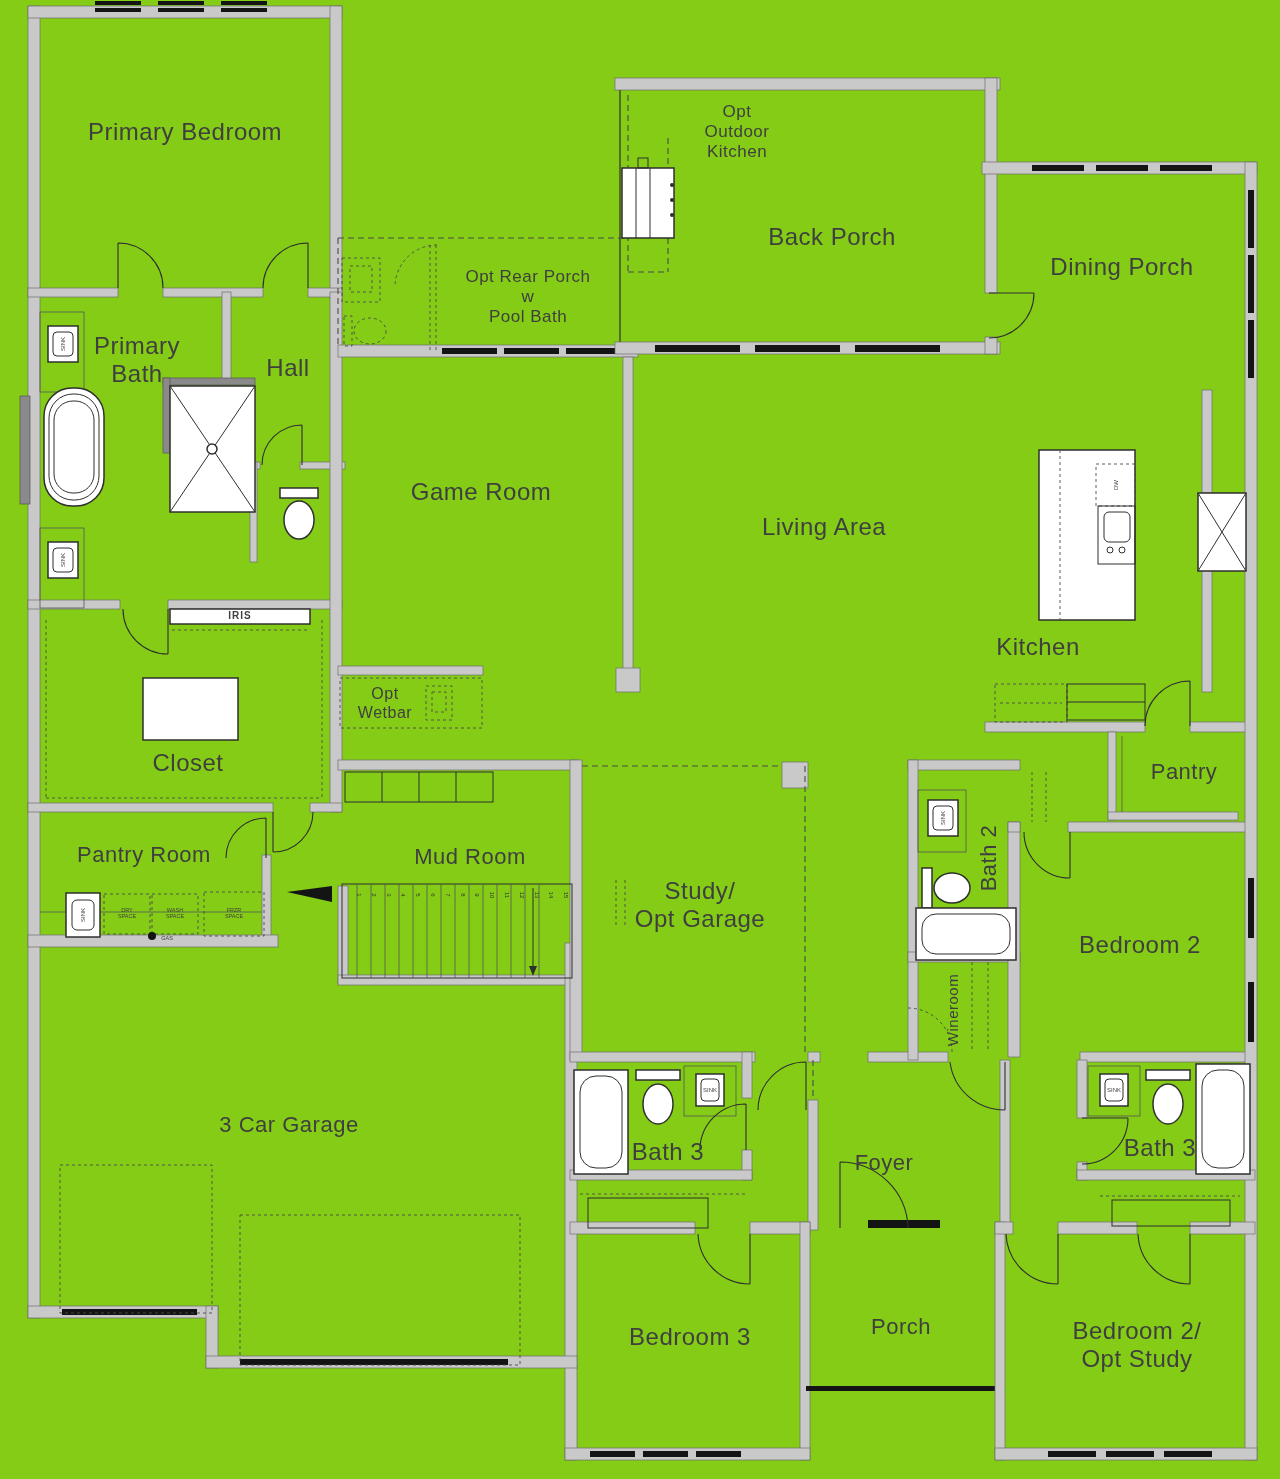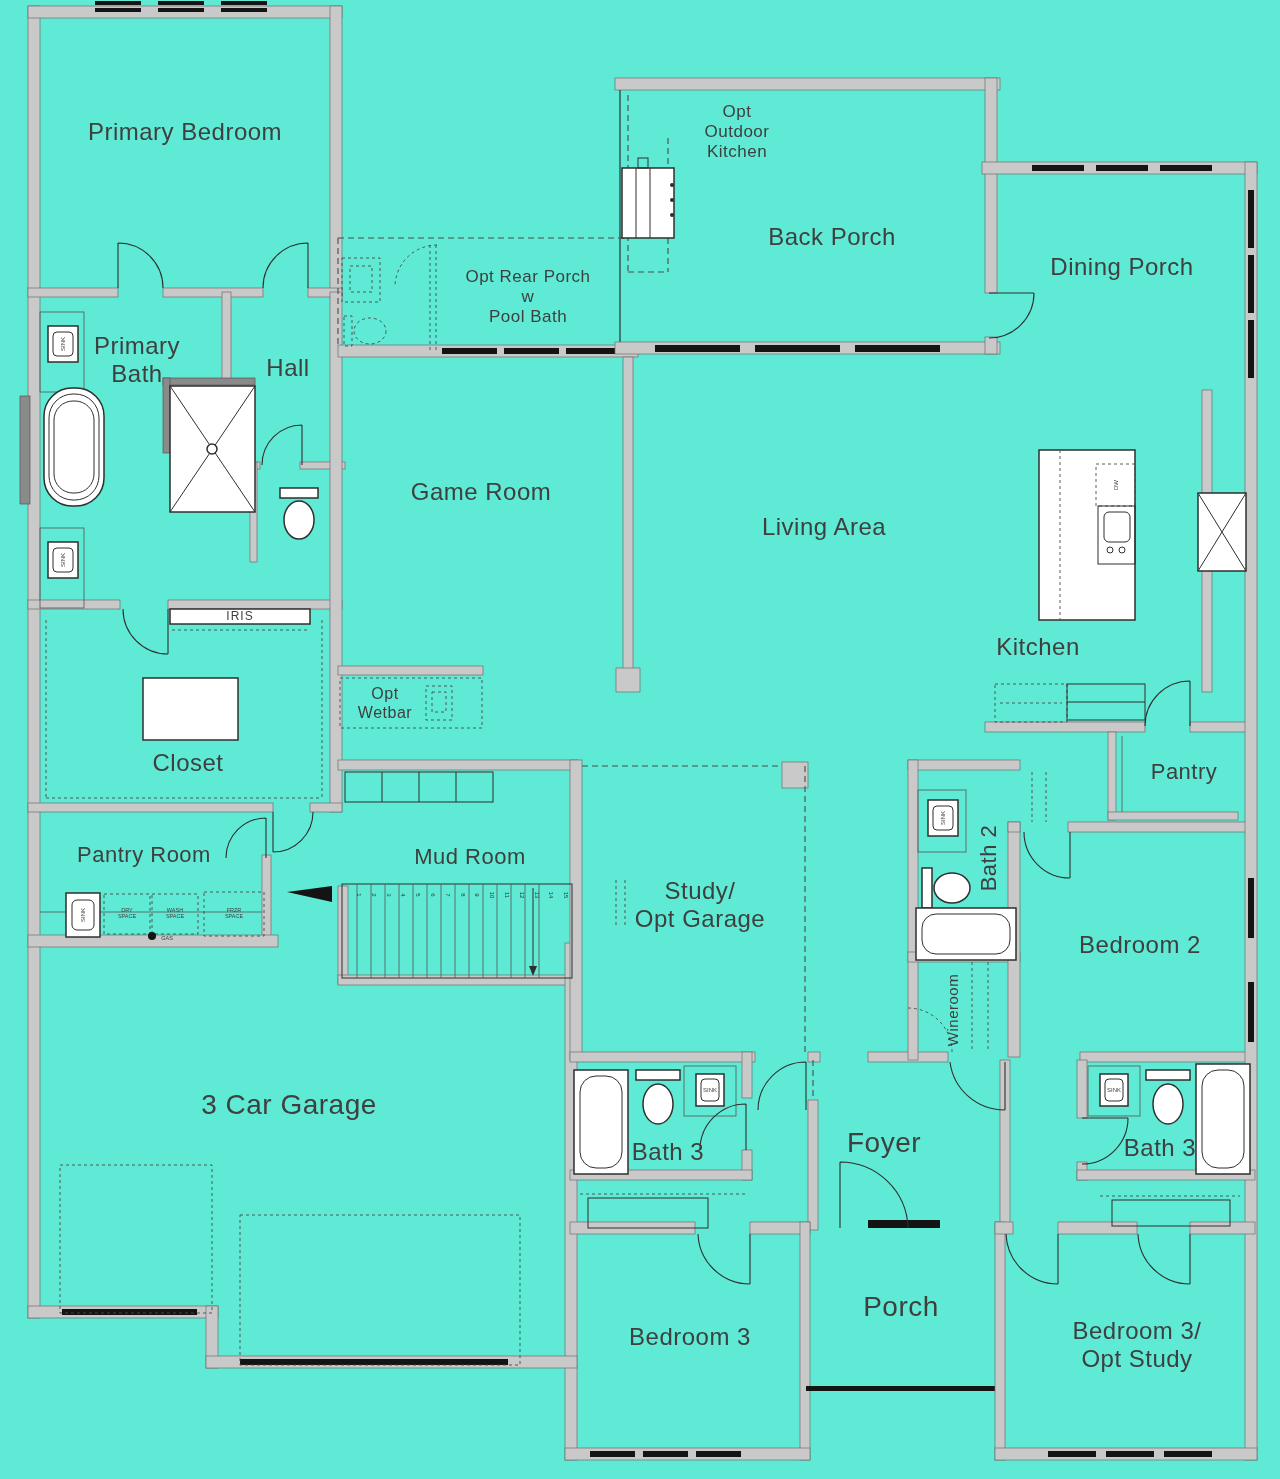--- a/index.html
+++ b/index.html
@@ -1,25 +1,25 @@
 <!DOCTYPE html>
 <html><head>
 <meta charset="utf-8">
 <style>
   html,body{margin:0;padding:0;background:#fff;}
-  #plan{position:relative;width:1280px;height:1479px;background:#5eead4;overflow:hidden;
+  #plan{position:relative;width:1280px;height:1479px;background:#84cc16;overflow:hidden;
         font-family:"Liberation Sans","DejaVu Sans",sans-serif;color:#3f3f3f;}
   #plan svg{position:absolute;left:0;top:0;}
   .lbl{position:absolute;transform:translate(-50%,-50%);white-space:pre-line;text-align:center;
        line-height:1.18;letter-spacing:0.5px;color:#3f3f3f;}
   .lbl.rot{transform:translate(-50%,-50%) rotate(-90deg);}
-  .f24{font-size:24px;} .f26{font-size:28px;} .f22{font-size:22px;}
+  .f24{font-size:24px;} .f26{font-size:22px;margin-top:20px;} .f22{font-size:22px;}
   .f17{font-size:17px;} .f16{font-size:16px;} .f15{font-size:15px;}
   .tiny{font-size:6px;letter-spacing:0;line-height:1.05;}
-  .tiny8{font-size:12px;letter-spacing:1px;}
+  .tiny8{font-size:10px;letter-spacing:1px;font-weight:bold;}
   .tiny5{font-size:5.5px;letter-spacing:0;line-height:1.1;}
   #stair-treads{position:absolute;left:349px;top:889px;width:222px;height:12px;display:flex;}
   #stair-treads span{flex:1;font-size:6px;color:#333;transform:rotate(90deg);text-align:center;}
   .w{fill:#c9c9c9;stroke:#6e6e6e;stroke-width:0.7;}
   .wd{fill:#8a8a8a;stroke:#555;stroke-width:0.7;}
   .blk{fill:#141414;}
   .fx{fill:#ffffff;stroke:#2f2f2f;stroke-width:1.5;}
   .fx2{fill:none;stroke:#2f2f2f;stroke-width:1;}
   .ln{stroke:#2f2f2f;stroke-width:1.2;fill:none;}
   .thin{stroke:#555;stroke-width:0.8;fill:none;}
@@ -346,21 +346,21 @@
 Opt Garage</div>
 <div class="lbl f22 rot" style="left:989px;top:858px">Bath 2</div>
 <div class="lbl f24" style="left:1140px;top:945px">Bedroom 2</div>
 <div class="lbl f15 rot" style="left:953px;top:1010px">Wineroom</div>
 <div class="lbl f26" style="left:289px;top:1105px">3 Car Garage</div>
 <div class="lbl f24" style="left:668px;top:1152px">Bath 3</div>
 <div class="lbl f26" style="left:884px;top:1143px">Foyer</div>
 <div class="lbl f24" style="left:1160px;top:1148px">Bath 3</div>
 <div class="lbl f24" style="left:690px;top:1337px">Bedroom 3</div>
 <div class="lbl f26" style="left:901px;top:1307px">Porch</div>
-<div class="lbl f24" style="left:1137px;top:1345px">Bedroom 3/
+<div class="lbl f24" style="left:1137px;top:1345px">Bedroom 2/
 Opt Study</div>
 
 <div class="lbl tiny rot" style="left:63px;top:344px">SINK</div>
 <div class="lbl tiny rot" style="left:63px;top:560px">SINK</div>
 <div class="lbl tiny rot" style="left:83px;top:915px">SINK</div>
 <div class="lbl tiny rot" style="left:943px;top:818px">SINK</div>
 <div class="lbl tiny" style="left:710px;top:1090px">SINK</div>
 <div class="lbl tiny" style="left:1114px;top:1090px">SINK</div>
 <div class="lbl tiny rot" style="left:1116px;top:485px">DW</div>
 <div class="lbl tiny8" style="left:240px;top:616px">IRIS</div>

